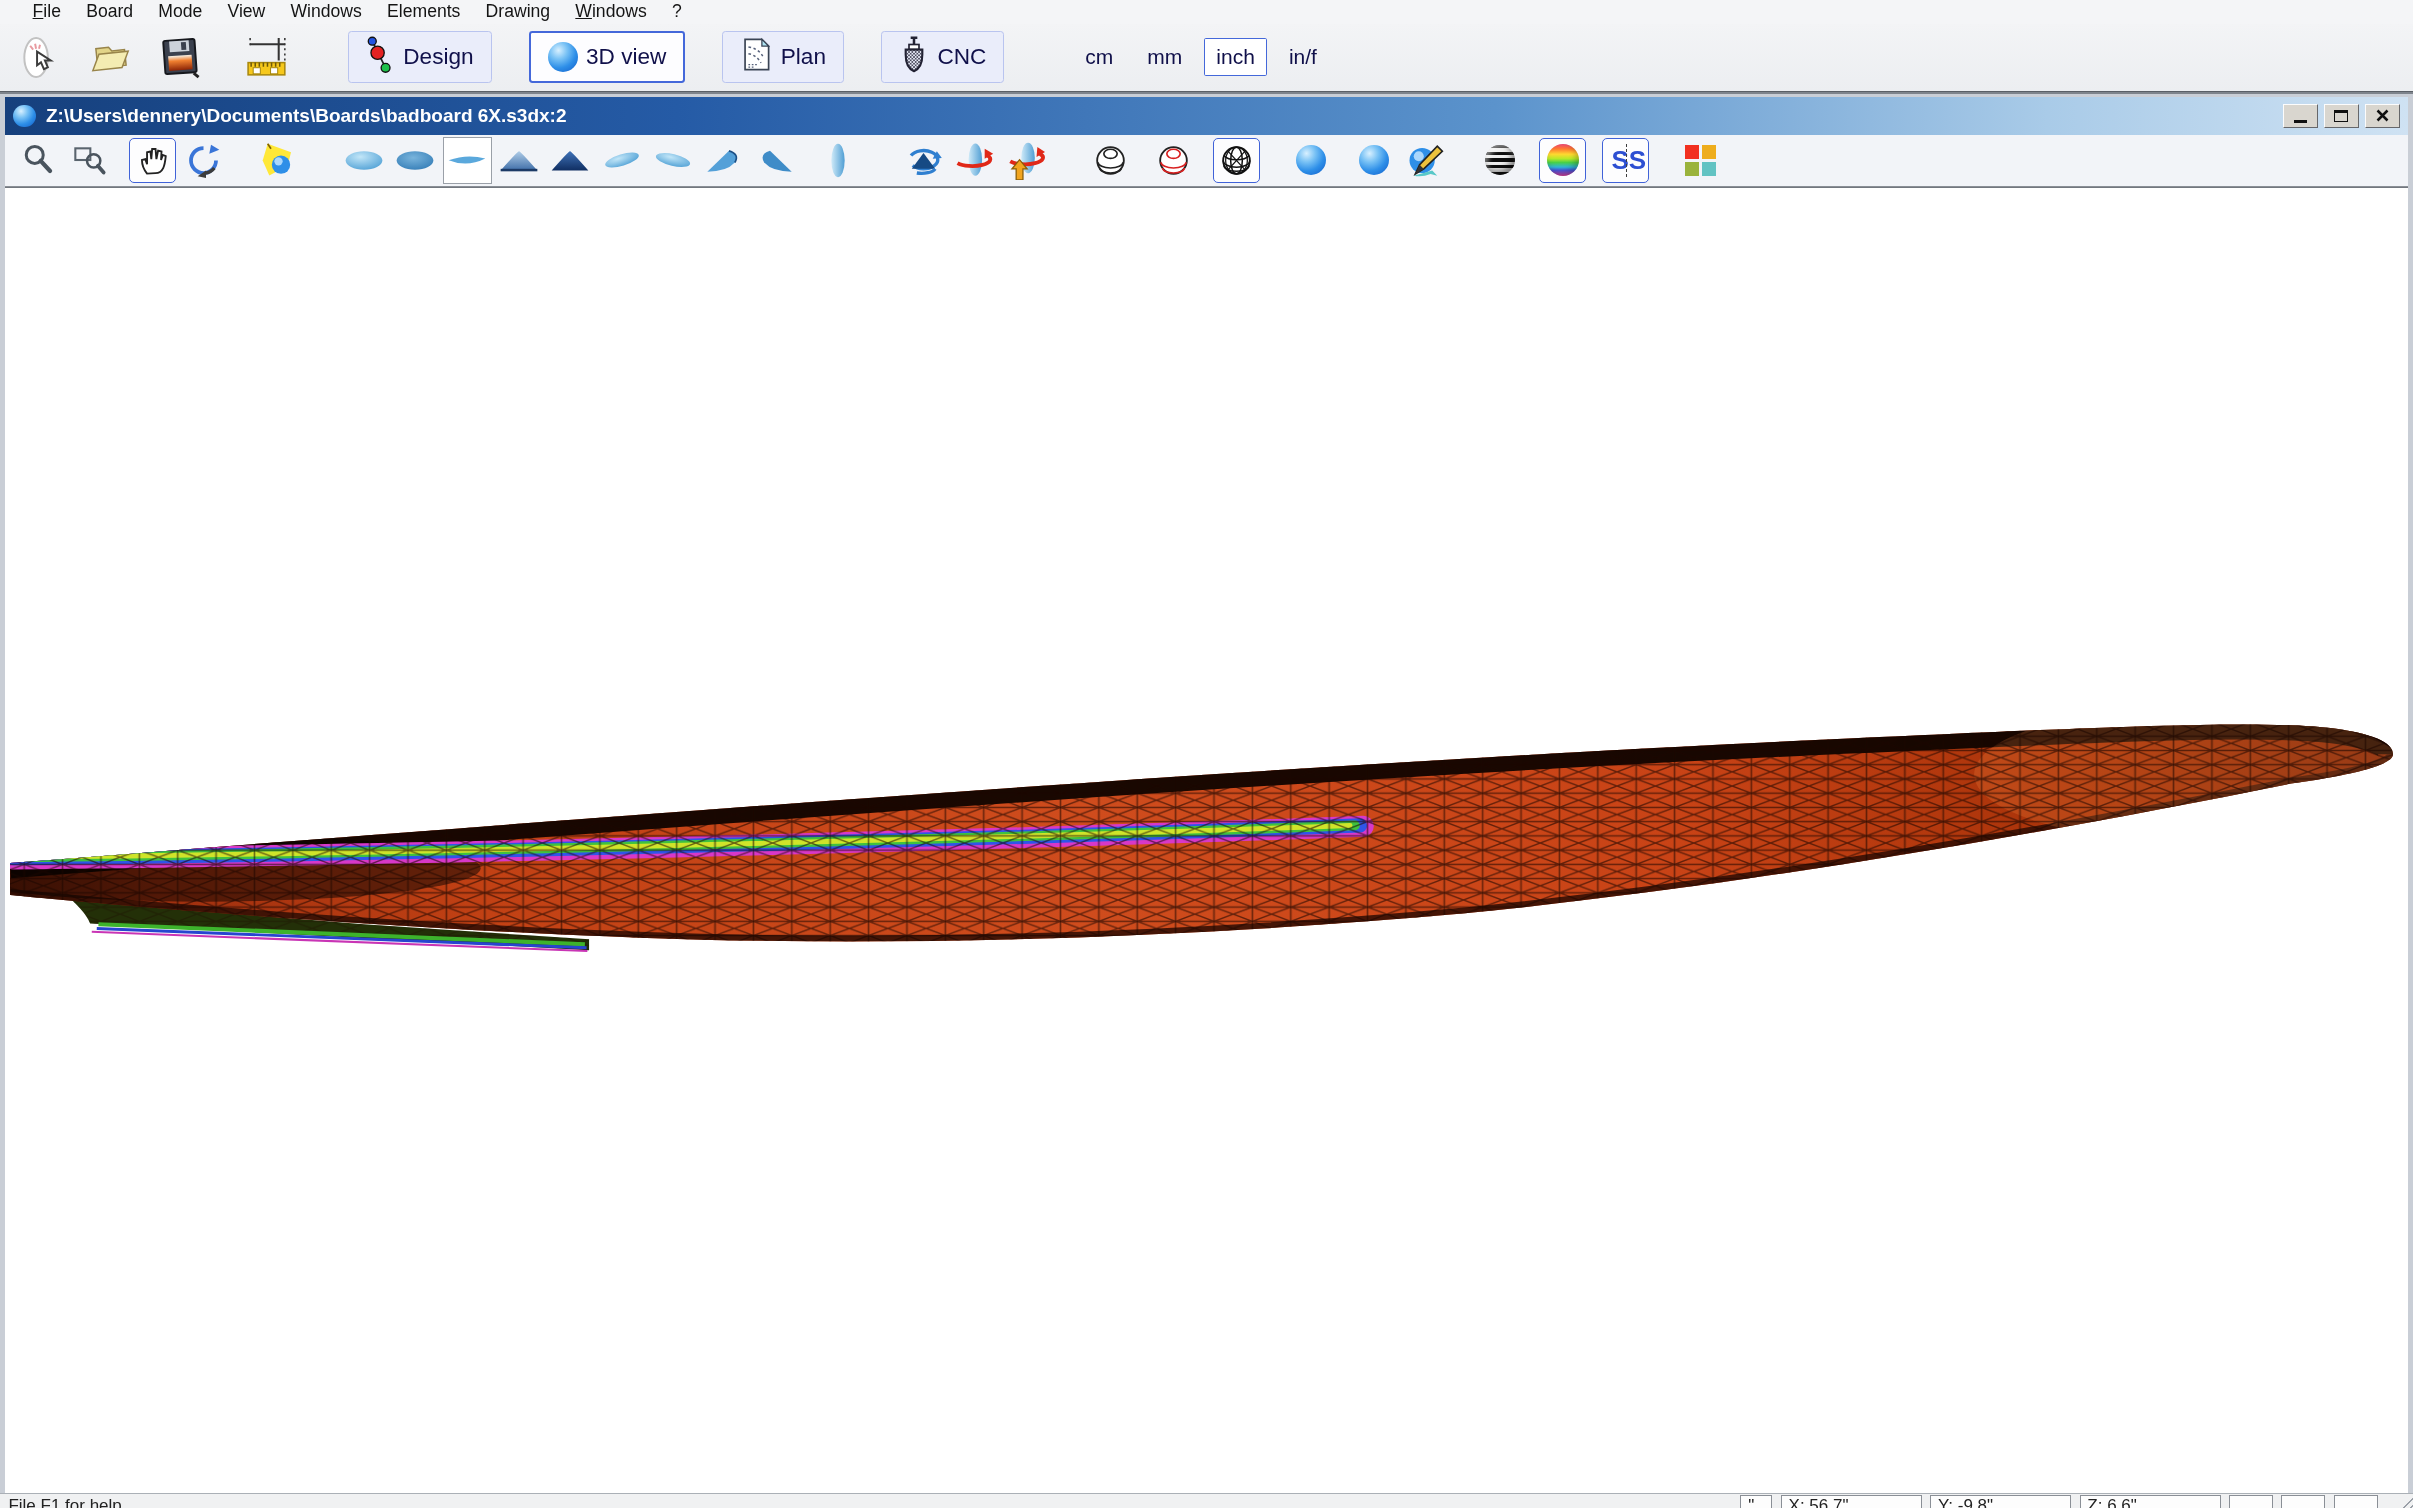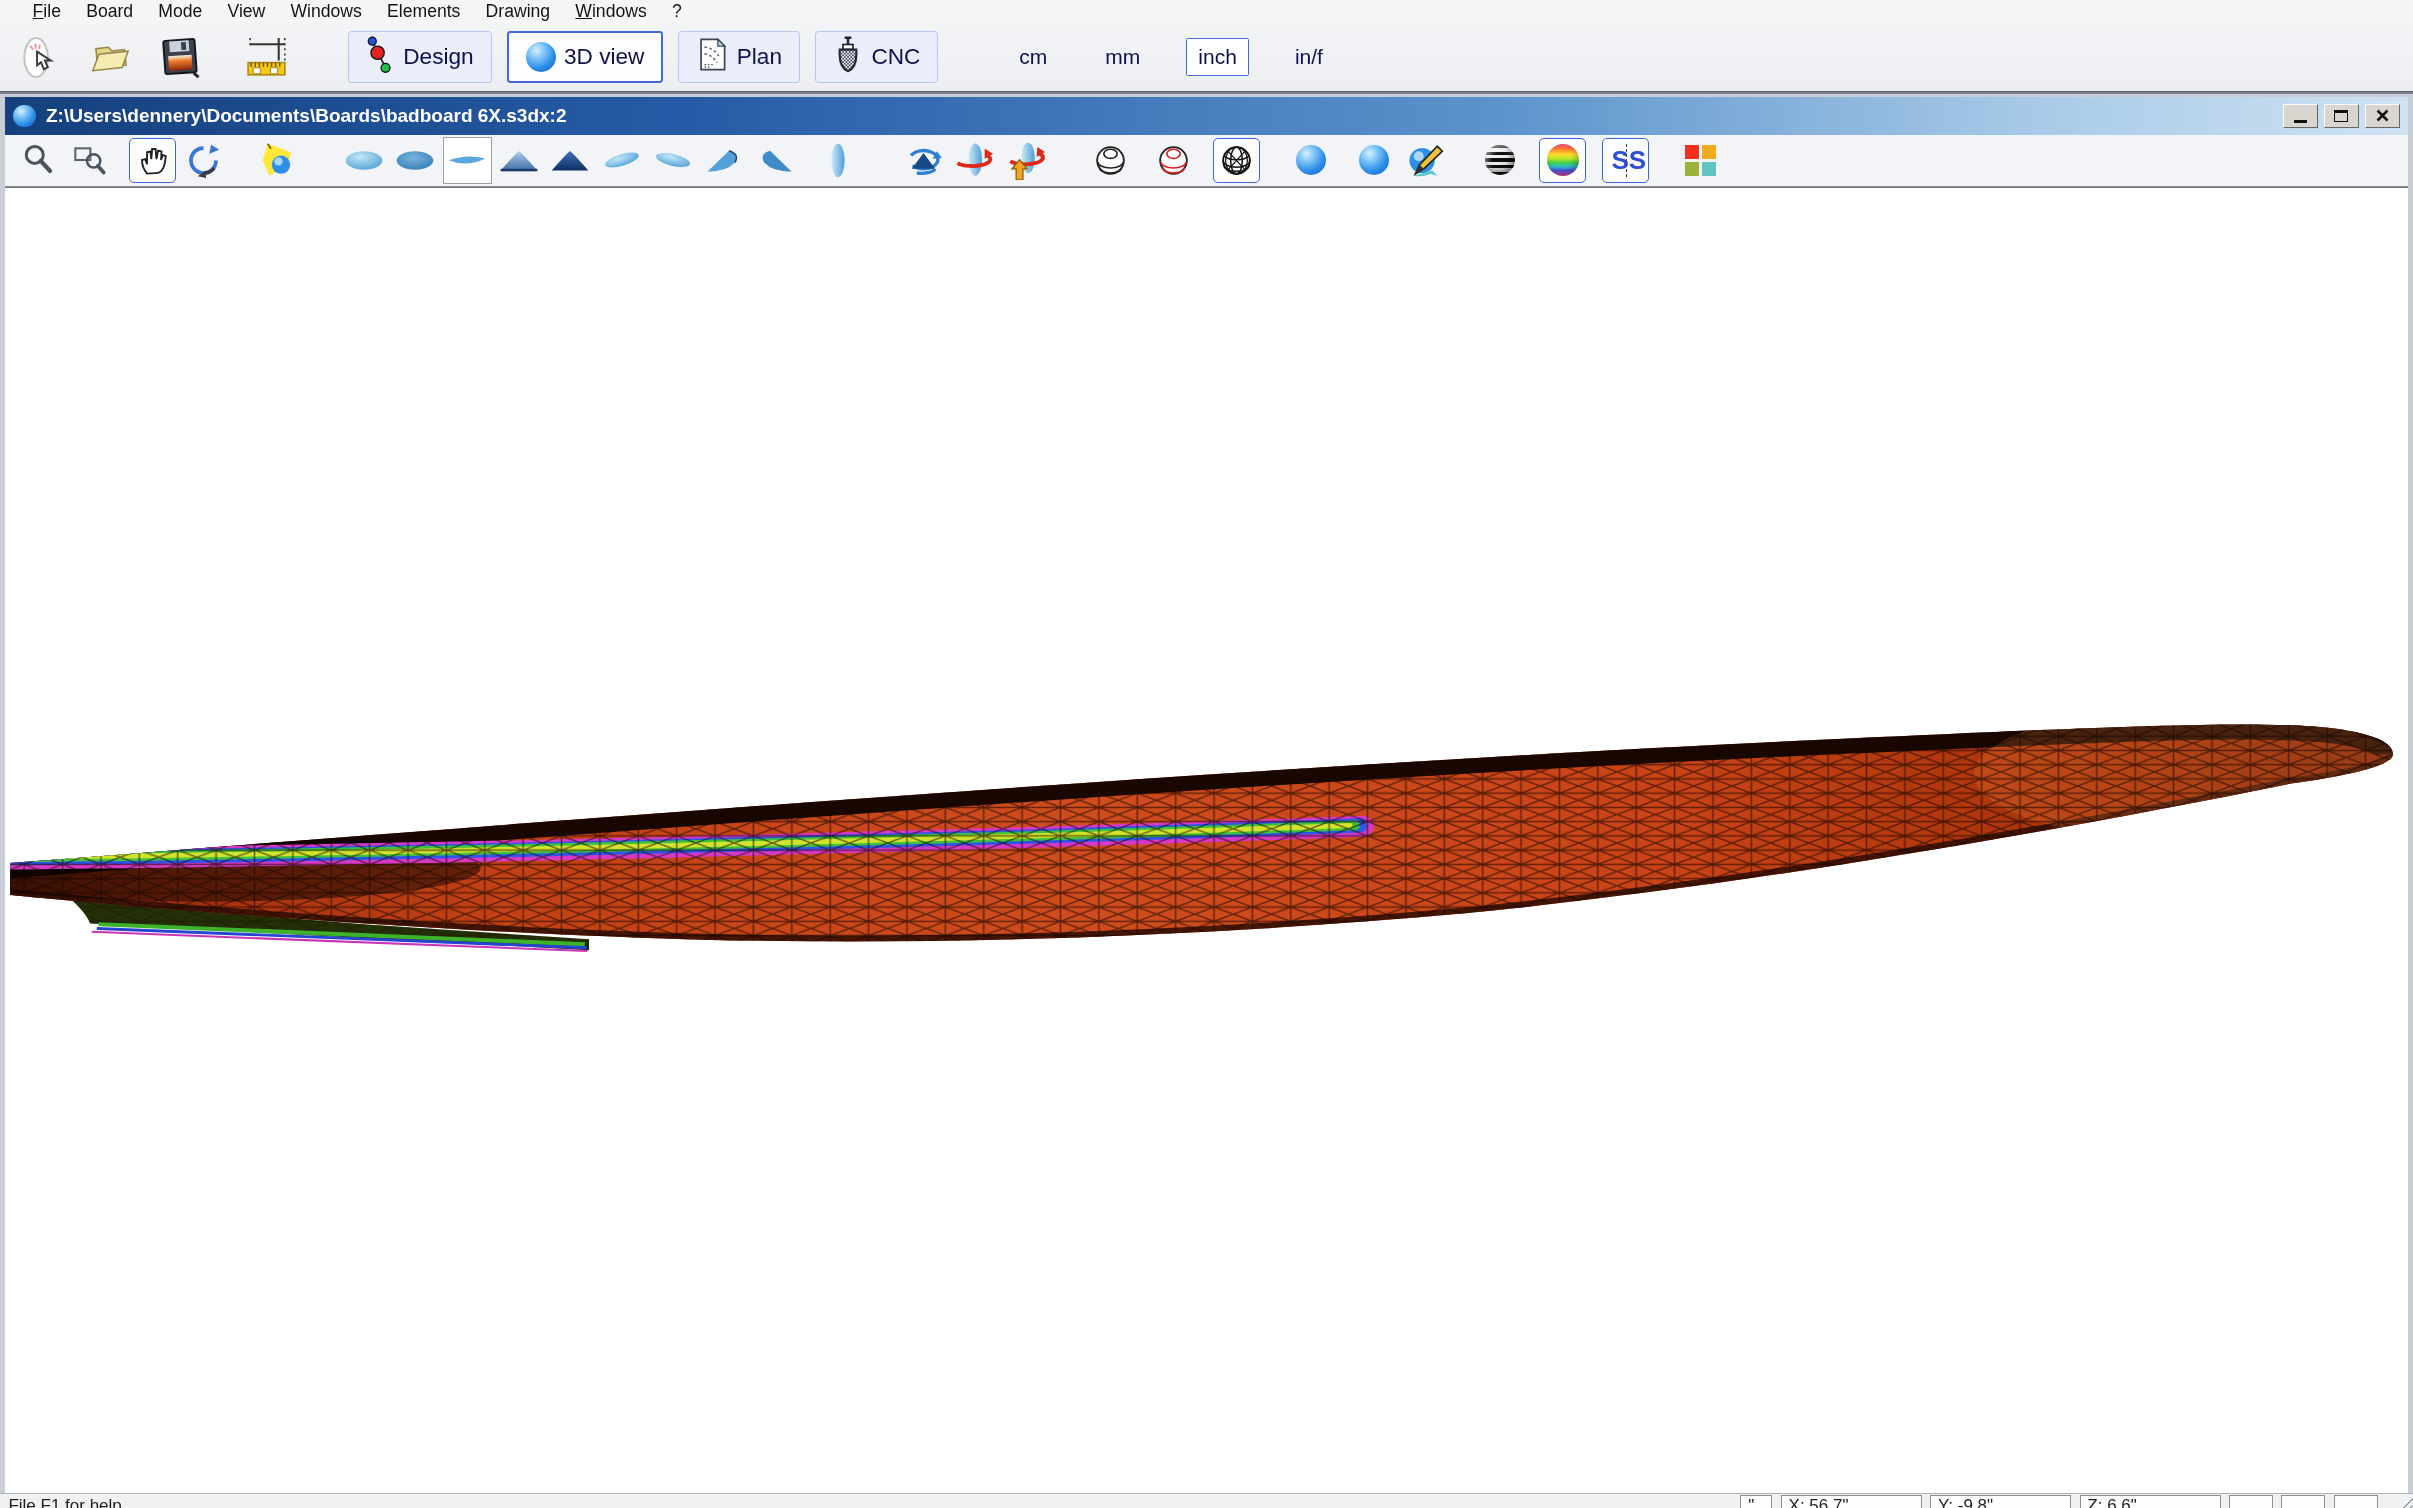--- a/index.html
+++ b/index.html
@@ -12,25 +12,25 @@
   .menu-item { display:inline-block; padding:0 12.6px; cursor:default; }
   .menu-item.u::first-letter { text-decoration:underline; }
 
   
   .toolbar { height:67px; background:linear-gradient(#f3f4f6,#eceef1);
              display:flex; align-items:center; padding:0 15px; }
   .tool-icon { width:50px; height:52px; margin-right:20px; display:flex;
                align-items:center; justify-content:center; }
   .mode-btn { height:52px; padding:0 17px; display:flex; align-items:center; gap:8.4px;
               background:#eaedfa; border:1.7px solid #b9c4ef; border-radius:3.4px;
-              margin-right:15px; font-size:22.6px; color:#10104a; cursor:default; }
+              margin-right:15px; font-size:22.6px; color:#10104a; cursor:default;margin-left:22px; }
   .mode-btn.active { background:#fdfdff; border:2.5px solid #4468da; }
   .sphere-ico { border-radius:50%;
               background: radial-gradient(circle at 35% 28%, #d8f0ff 0%, #79c2f5 30%, #2e8fe8 60%, #0f5ac8 100%); }
-  .units { display:flex; align-items:center; margin-left:54px;gap:24px; }
+  .units { display:flex; align-items:center; margin-left:54px; }
   .unit-btn { font-size:21px; color:#10104a; padding:5.9px 11px; margin-right:10px;
               border:1.7px solid transparent; }
   .unit-btn.selected { background:#fff; border:1.7px solid #4468da; border-radius:1.7px;text-align:center; }
 
   .client-sep { height:3.4px; background:#7e848c; border-top:0.8px solid #5a5f66; }
 
   
   .child { border-left:5.9px solid #c9ced6; border-right:5.9px solid #c9ced6;
            border-top:3.4px solid #c9ced6; }
   .titlebar { height:38px; display:flex; align-items:center; padding:0 6.7px;

